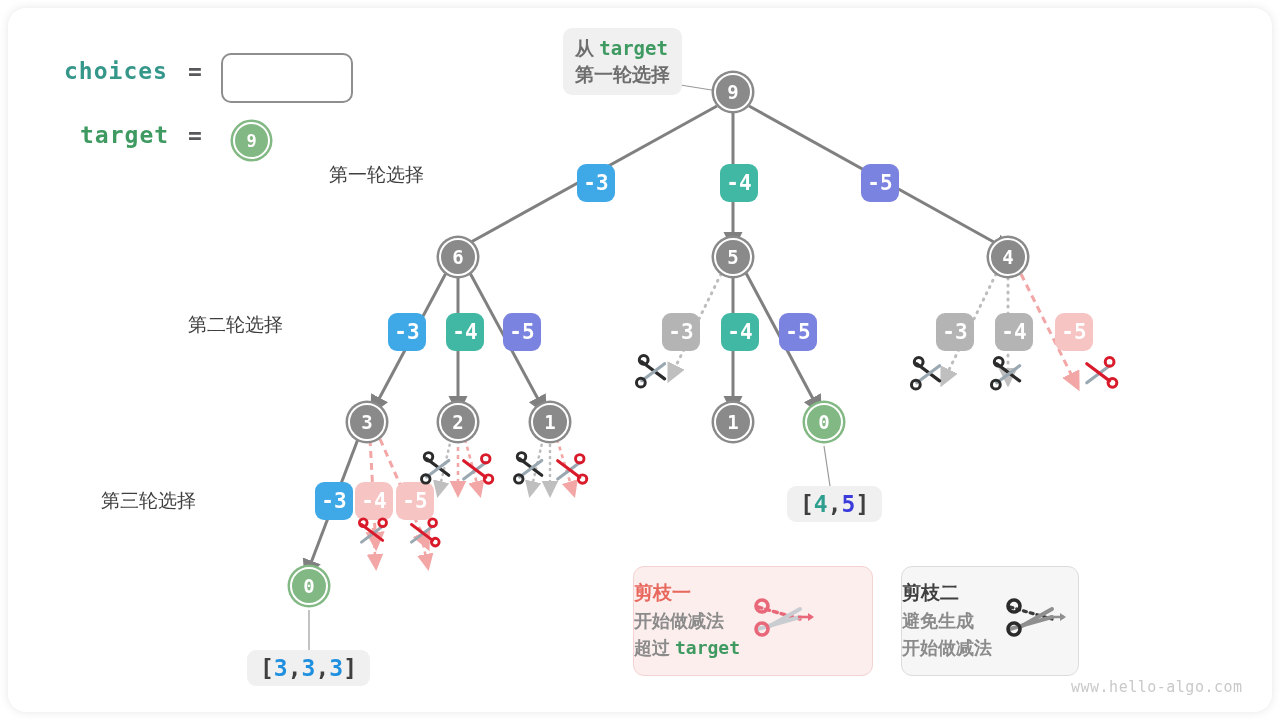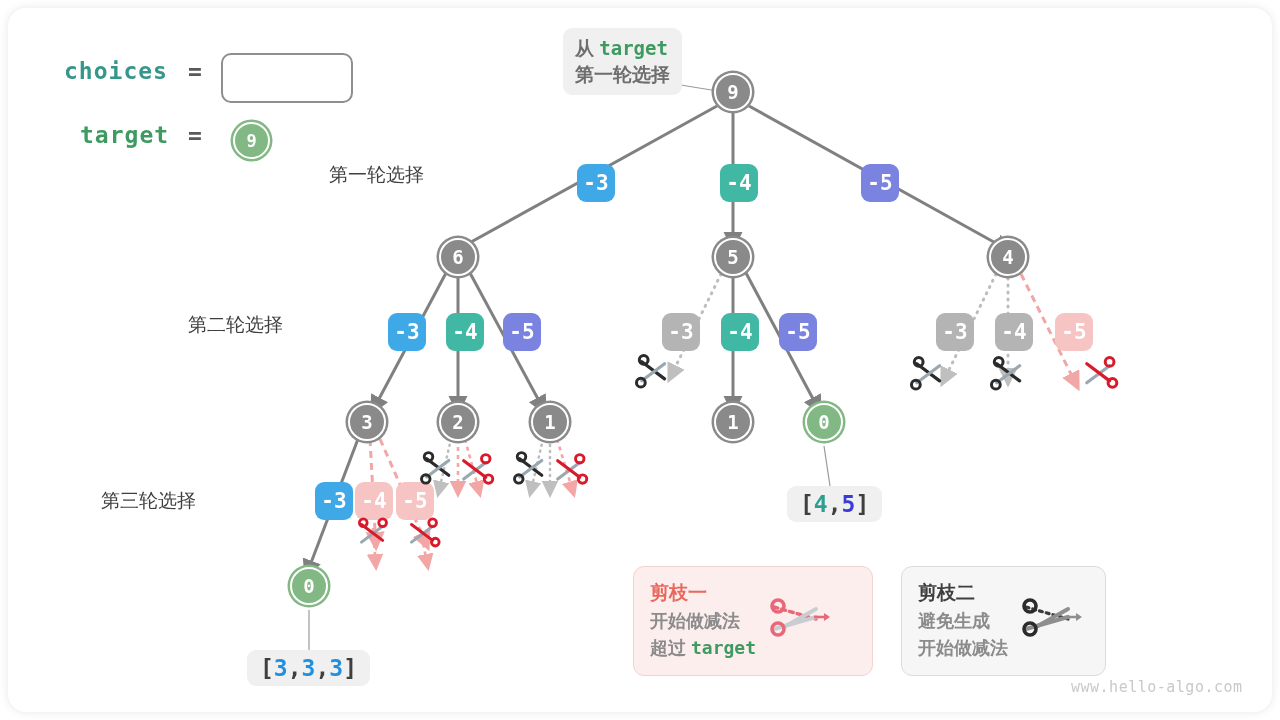--- a/index.html
+++ b/index.html
@@ -75,21 +75,21 @@
     font-family:"DejaVu Sans Mono","Liberation Mono",monospace;
     font-size:23px;font-weight:bold;color:#3f3f3f;white-space:nowrap;
   }
   .resbox .v3{color:#1f8fe0;}
   .resbox .v4{color:#2e9e8f;}
   .resbox .v5{color:#3b3bdb;}
 
   
   .legend{
     position:absolute;border-radius:11px;box-sizing:border-box;
-    display:flex;align-items:center;padding:12px 16px;gap:14px;
+    display:flex;align-items:center;padding:12px 0;gap:14px;
   }
   .legend.pink{background:#fdeeee;border:1.5px solid #f3d2d2;}
   .legend.gray{background:#f6f6f6;border:1.5px solid #dcdcdc;}
   .legend .txt{line-height:1.42;}
   .legend .ttl{font-size:19px;font-weight:bold;margin-bottom:2px;}
   .legend.pink .ttl{color:#e8685d;}
   .legend.gray .ttl{color:#3f3f3f;}
   .legend .sub{font-size:18px;color:#8b8b8b;font-weight:bold;}
   .legend .sub .code{color:#3e9a60;font-family:"DejaVu Sans Mono","Liberation Mono",monospace;}
   .legend .ico{flex:0 0 auto;}
@@ -304,21 +304,21 @@
         <line x1="4" y1="34" x2="46" y2="22" stroke="#c9ccd1" stroke-width="4" stroke-linecap="round"></line>
         <line x1="14" y1="32" x2="46" y2="14" stroke="#c9ccd1" stroke-width="4" stroke-linecap="round"></line>
         <circle cx="8" cy="11" r="6" fill="none" stroke="#e8687a" stroke-width="3.6"></circle>
         <circle cx="8" cy="34" r="6" fill="none" stroke="#e8687a" stroke-width="3.6"></circle>
         <path d="M44,22 L58,22" stroke="#e8687a" stroke-width="2.6"></path>
         <path d="M54,18 L60,22 L54,26 z" fill="#e8687a"></path>
       </svg>
     </div>
   </div>
 
-  <div class="legend gray" style="left:893px;top:558px;width:205px;height:110px;">
+  <div class="legend gray" style="left:893px;top:558px;width:178px;height:110px;">
     <div class="txt">
       <div class="ttl">剪枝二</div>
       <div class="sub">避免生成</div>
       <div class="sub"><span>开始做减法</span><span class="code"></span></div>
     </div>
     <div class="ico">
       <svg width="64" height="48" viewBox="0 0 64 48">
         <line x1="4" y1="12" x2="46" y2="24" stroke="#3a3a3a" stroke-width="3.2" stroke-linecap="round" stroke-dasharray="3,4"></line>
         <line x1="4" y1="34" x2="46" y2="22" stroke="#8f8f8f" stroke-width="4" stroke-linecap="round"></line>
         <line x1="14" y1="32" x2="46" y2="14" stroke="#8f8f8f" stroke-width="4" stroke-linecap="round"></line>

